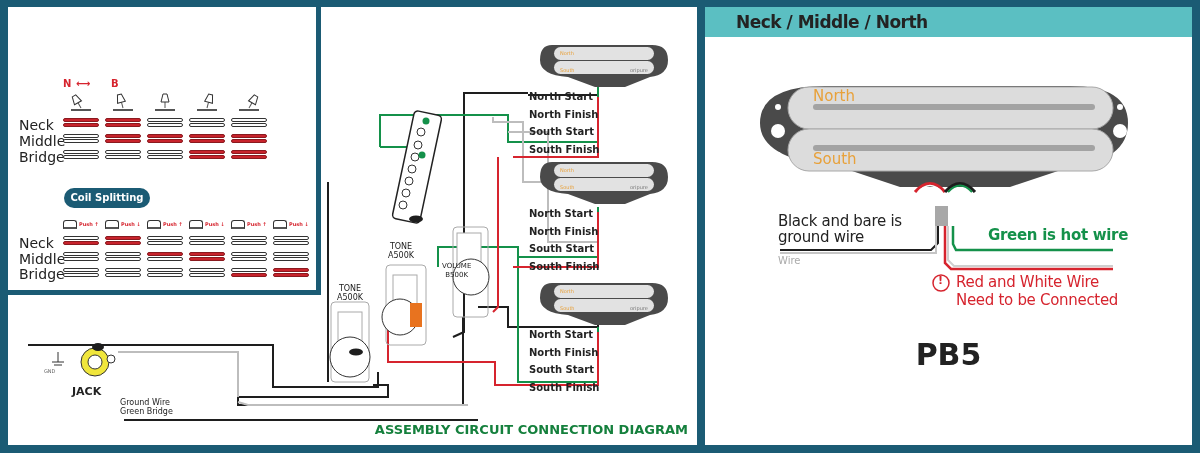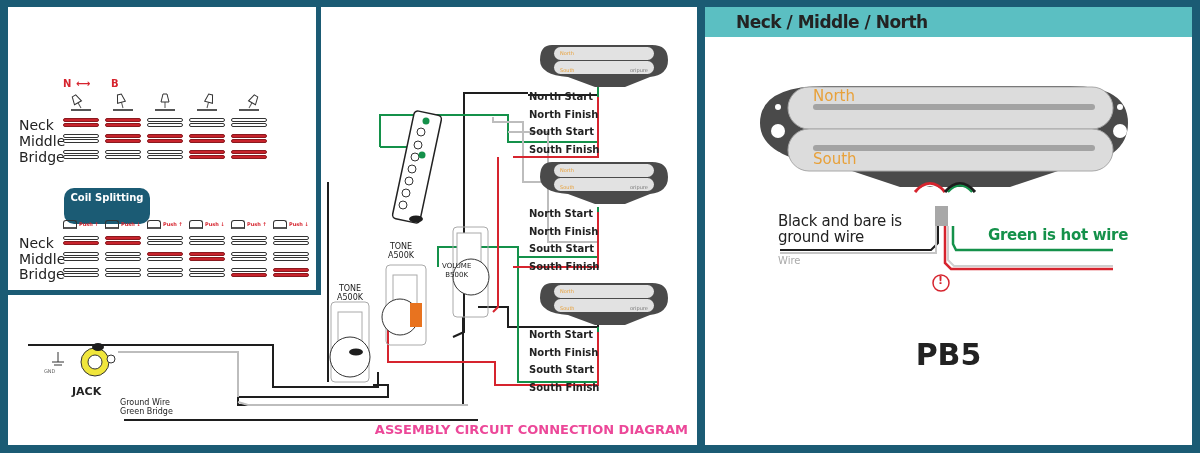--- a/index.html
+++ b/index.html
@@ -12,26 +12,26 @@
   #legend-box{position:absolute;left:0;top:0;width:308px;height:283px;background:#fff;border-right:5px solid #1b5b74;border-bottom:5px solid #1b5b74;}
   #brand-band{position:absolute;left:0;top:0;width:308px;height:53px;background:#5bbfc2;}
   #brand-logo{position:absolute;left:0;width:308px;top:8px;text-align:center;color:#fff;font-size:30px;letter-spacing:2px;font-family:"DejaVu Sans",sans-serif;}
   #brand-logo sup{font-size:7px;vertical-align:top;}
   .row-label{position:absolute;font-size:14px;font-weight:normal;color:#222;}
   .coil{position:absolute;width:36px;height:10px;}
   .coil .bar{position:absolute;left:0;width:36px;height:4px;border-radius:3px;border:1px solid #333;box-sizing:border-box;background:#fff;}
   .coil .bar.top{top:0;}
   .coil .bar.bot{top:5px;}
   .coil .bar.on{background:#c8232c;border-color:#8a1a1f;}
-  #coil-split-pill{position:absolute;left:56px;top:181px;width:86px;height:36px;border-radius:10px;background:#1b5b74;color:#fff;font-size:10px;font-weight:bold;text-align:center;line-height:20px;}
+  #coil-split-pill{position:absolute;left:56px;top:181px;width:86px;height:20px;border-radius:10px;background:#1b5b74;color:#fff;font-size:10px;font-weight:bold;text-align:center;line-height:20px;}
   .nb{position:absolute;font-size:10px;font-weight:bold;color:#d6242e;}
   .push{position:absolute;font-size:5px;color:#d6242e;font-weight:bold;}
   .lbl-wire{position:absolute;font-size:10px;font-weight:bold;color:#222;}
   .comp-label{position:absolute;font-size:8px;color:#222;text-align:center;line-height:9px;}
-  #diagram-title{position:absolute;right:9px;bottom:8px;font-size:13px;font-weight:bold;color:#ec4899;}
+  #diagram-title{position:absolute;right:9px;bottom:8px;font-size:13px;font-weight:bold;color:#15803d;}
   .rp-text{position:absolute;}
   #model-name{position:absolute;left:0;width:487px;text-align:center;top:330px;font-size:30px;font-weight:bold;color:#222;}
 </style>
 </head>
 <body>
 
 <div id="left-panel" class="panel">
 
   <svg id="wiring" width="689" height="438" style="position:absolute;left:0;top:0;">
 
@@ -408,14 +408,18 @@
   </svg>
   <div class="rp-text" style="left:108px;top:80px;font-size:15px;color:#e8a13a;">North</div>
   <div class="rp-text" style="left:108px;top:143px;font-size:15px;color:#e8a13a;">South</div>
   <div class="rp-text" style="left:73px;top:206px;font-size:15px;color:#222;line-height:16px;letter-spacing:-0.3px;">
       <div>Black and bare is</div>
       <div>ground wire</div>
     </div>
   <div class="rp-text" style="left:73px;top:248px;font-size:10px;color:#aaa;">Wire</div>
   <div class="rp-text" style="left:283px;top:219px;font-size:15px;color:#14914a;letter-spacing:-0.3px;font-weight:bold;">Green is hot wire</div>
   <div class="rp-text" style="left:233px;top:267px;font-size:11px;color:#d6242e;font-weight:bold;">!</div>
+  <div class="rp-text" style="left:251px;top:266px;font-size:15px;color:#d6242e;line-height:18px;letter-spacing:-0.3px;">
+      <div>Red and White Wire</div>
+      <div>Need to be Connected</div>
+    </div>
   <div id="model-name">PB5</div>
 </div>
 
 </body></html>

